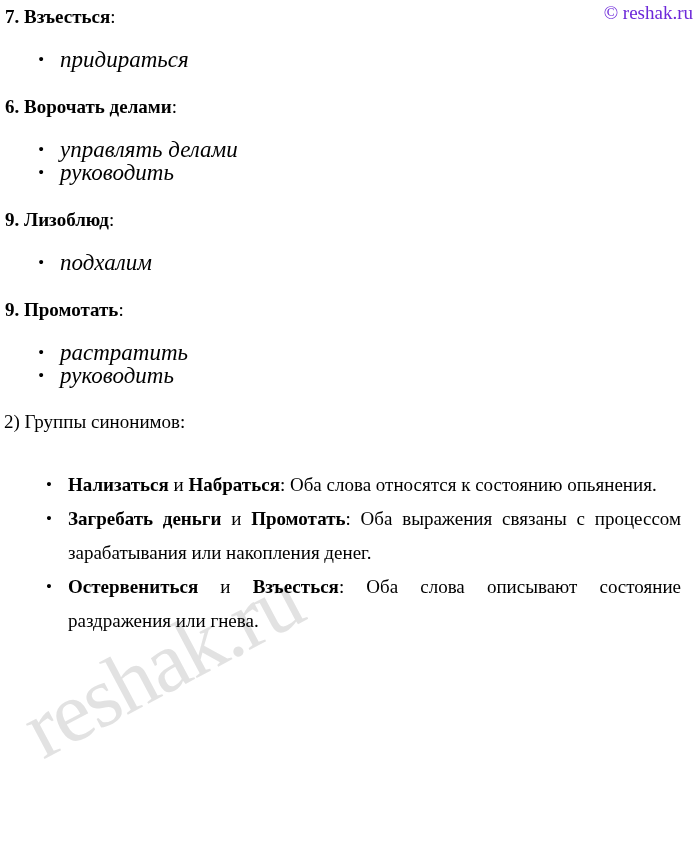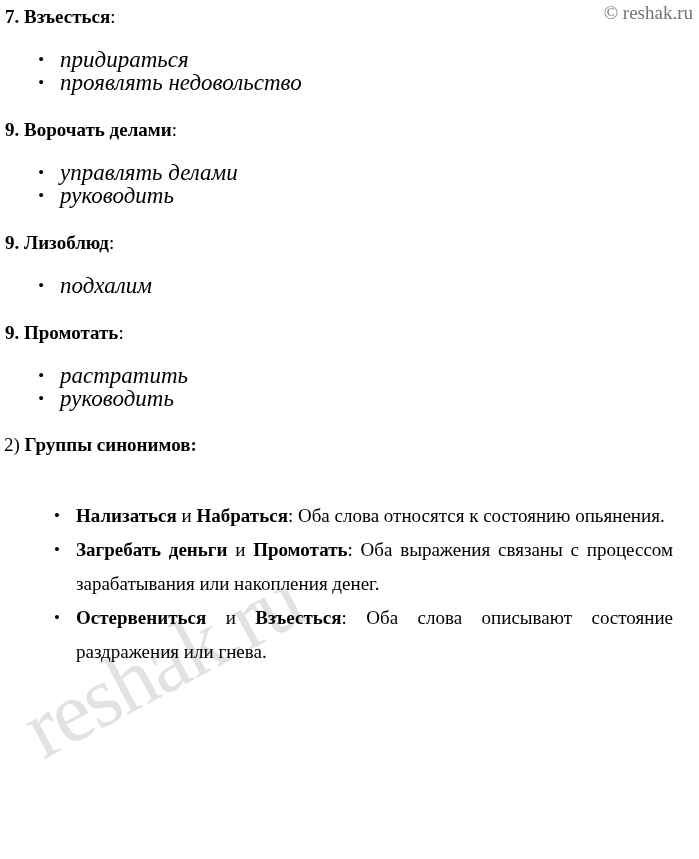--- a/index.html
+++ b/index.html
@@ -21,21 +21,21 @@
     height: 859px;
     box-sizing: border-box;
     padding: 4px 4px 0 4px;
   }
   .watermark-top {
     position: absolute;
     top: 2px;
     right: 6px;
     font-family: "Liberation Serif", serif;
     font-size: 19px;
-    color: #737373;
+    color: #6d28d9;
     white-space: nowrap;
     z-index: 5;
   }
   .watermark-big {
     position: absolute;
     left: 6px;
     top: 690px;
     font-family: "Liberation Serif", serif;
     font-size: 86px;
     color: rgba(150,150,150,0.28);
@@ -83,24 +83,24 @@
   }
   .spacer-sm { height: 18px; }
   .spacer-md { height: 23px; }
   .spacer-lg { height: 26px; }
   .section-head {
     font-size: 19px;
     margin: 0;
     line-height: 24px;
   }
   .section-head .num { font-weight: normal; }
-  .section-head .bold { font-weight: bold; }
+  .section-head .bold { font-weight: normal; }
   ul.groups {
     list-style: none;
-    margin: 16px;
+    margin: 8px;
     padding: 0;
   }
   ul.groups li {
     position: relative;
     font-size: 19px;
     line-height: 34px;
     padding-left: 56px;
     margin: 0 0 0 0;
     text-align: justify;
     padding-right: 6px;
@@ -124,26 +124,25 @@
 
   <div class="watermark-big">reshak.ru</div>
   <div class="watermark-top">© reshak.ru</div>
 
   <div class="content">
 
     <h3 class="entry"><span>7. Взъесться</span><span class="tail">:</span></h3>
     <div class="spacer-sm"></div>
     <ul class="syn">
       <li>придираться</li>
-      <li>проявлять недовольство</li>
     </ul>
 
     <div class="spacer-md"></div>
 
-    <h3 class="entry"><span>9. Ворочать делами</span><span class="tail">:</span></h3>
+    <h3 class="entry"><span>6. Ворочать делами</span><span class="tail">:</span></h3>
     <div class="spacer-sm"></div>
     <ul class="syn">
       <li>управлять делами</li>
       <li>руководить</li>
     </ul>
 
     <div class="spacer-md"></div>
 
     <h3 class="entry"><span>9. Лизоблюд</span><span class="tail">:</span></h3>
     <div class="spacer-sm"></div>

